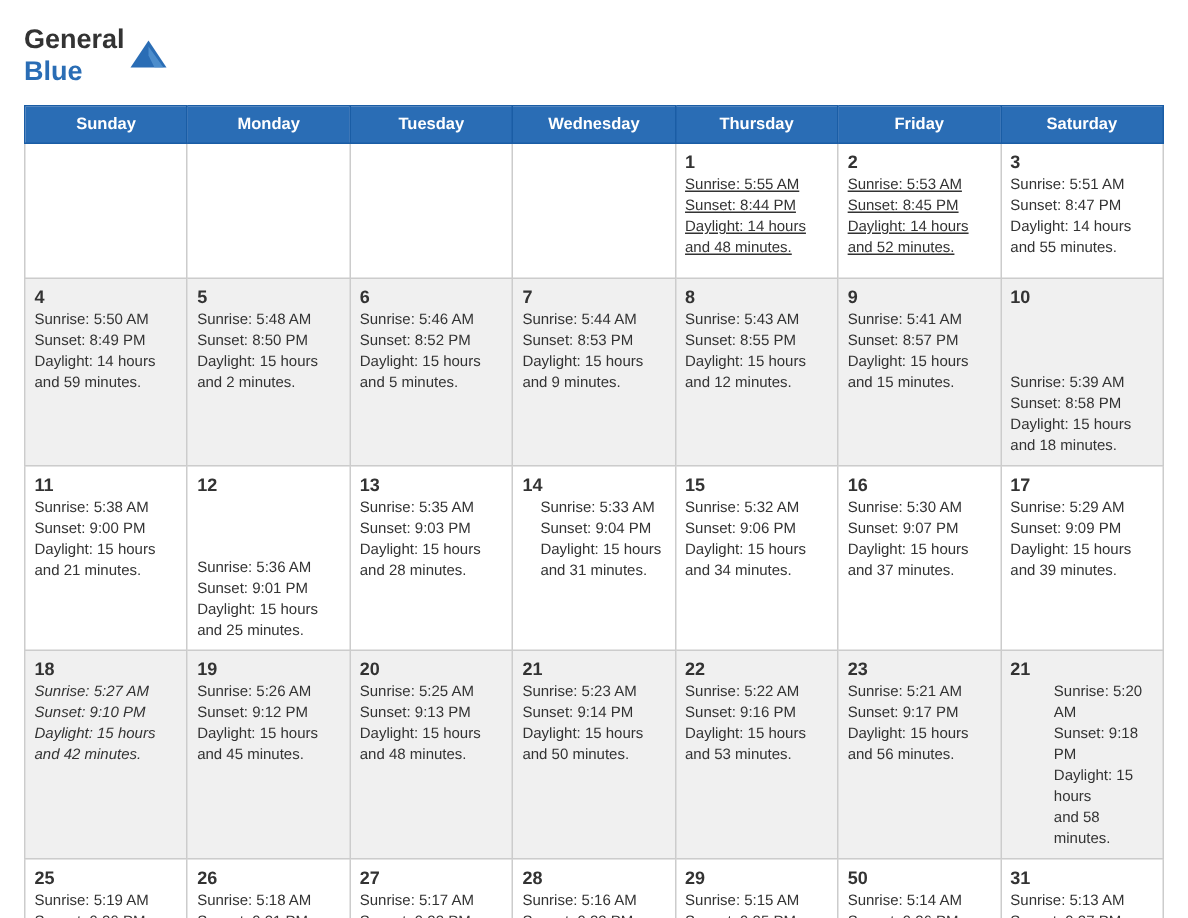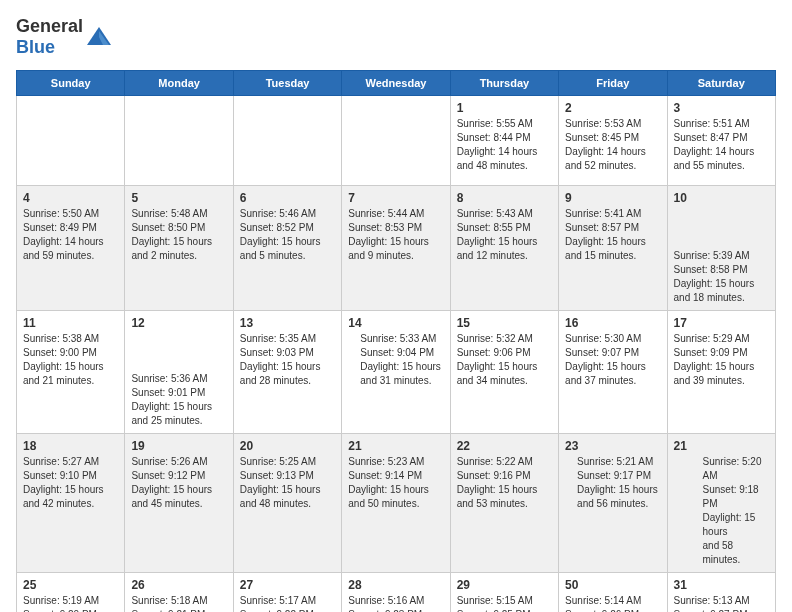--- a/index.html
+++ b/index.html
@@ -130,28 +130,28 @@
       </tr>
   </thead>
   <tbody id="calendar-body">
   <tr>
         <td class="empty-cell"></td>
         <td class="empty-cell"></td>
         <td class="empty-cell"></td>
         <td class="empty-cell"></td>
         <td>
           <span class="day-number">1</span>
-          <div class="day-info" style="white-space: pre-line;">Sunrise: 5:55 AM
+          <div class="day-info" style="white-space: pre-line; text-decoration: underline;">Sunrise: 5:55 AM
 Sunset: 8:44 PM
 Daylight: 14 hours
 and 48 minutes.</div>
         </td>
         <td>
           <span class="day-number">2</span>
-          <div class="day-info" style="white-space: pre-line;">Sunrise: 5:53 AM
+          <div class="day-info" style="white-space: pre-line; text-decoration: underline;">Sunrise: 5:53 AM
 Sunset: 8:45 PM
 Daylight: 14 hours
 and 52 minutes.</div>
         </td>
         <td>
           <span class="day-number">3</span>
           <div class="day-info" style="white-space: pre-line;">Sunrise: 5:51 AM
 Sunset: 8:47 PM
 Daylight: 14 hours
 and 55 minutes.</div>
@@ -255,21 +255,21 @@
           <span class="day-number">17</span>
           <div class="day-info" style="white-space: pre-line;">Sunrise: 5:29 AM
 Sunset: 9:09 PM
 Daylight: 15 hours
 and 39 minutes.</div>
         </td>
       </tr>
       <tr>
         <td>
           <span class="day-number">18</span>
-          <div class="day-info" style="white-space: pre-line;">Sunrise: 5:27 AM
+          <div class="day-info" style="white-space: pre-line; font-style: italic;">Sunrise: 5:27 AM
 Sunset: 9:10 PM
 Daylight: 15 hours
 and 42 minutes.</div>
         </td>
         <td>
           <span class="day-number">19</span>
           <div class="day-info" style="white-space: pre-line;">Sunrise: 5:26 AM
 Sunset: 9:12 PM
 Daylight: 15 hours
 and 45 minutes.</div>
@@ -290,21 +290,21 @@
         </td>
         <td>
           <span class="day-number">22</span>
           <div class="day-info" style="white-space: pre-line;">Sunrise: 5:22 AM
 Sunset: 9:16 PM
 Daylight: 15 hours
 and 53 minutes.</div>
         </td>
         <td>
           <span class="day-number">23</span>
-          <div class="day-info" style="white-space: pre-line; margin-left: 12px;">Sunrise: 5:21 AM
+          <div class="day-info" style="white-space: pre-line;">Sunrise: 5:21 AM
 Sunset: 9:17 PM
 Daylight: 15 hours
 and 56 minutes.</div>
         </td>
         <td>
           <span class="day-number">21</span>
           <div class="day-info" style="white-space: pre-line; margin-left: 29px;">Sunrise: 5:20 AM
 Sunset: 9:18 PM
 Daylight: 15 hours
 and 58 minutes.</div>

